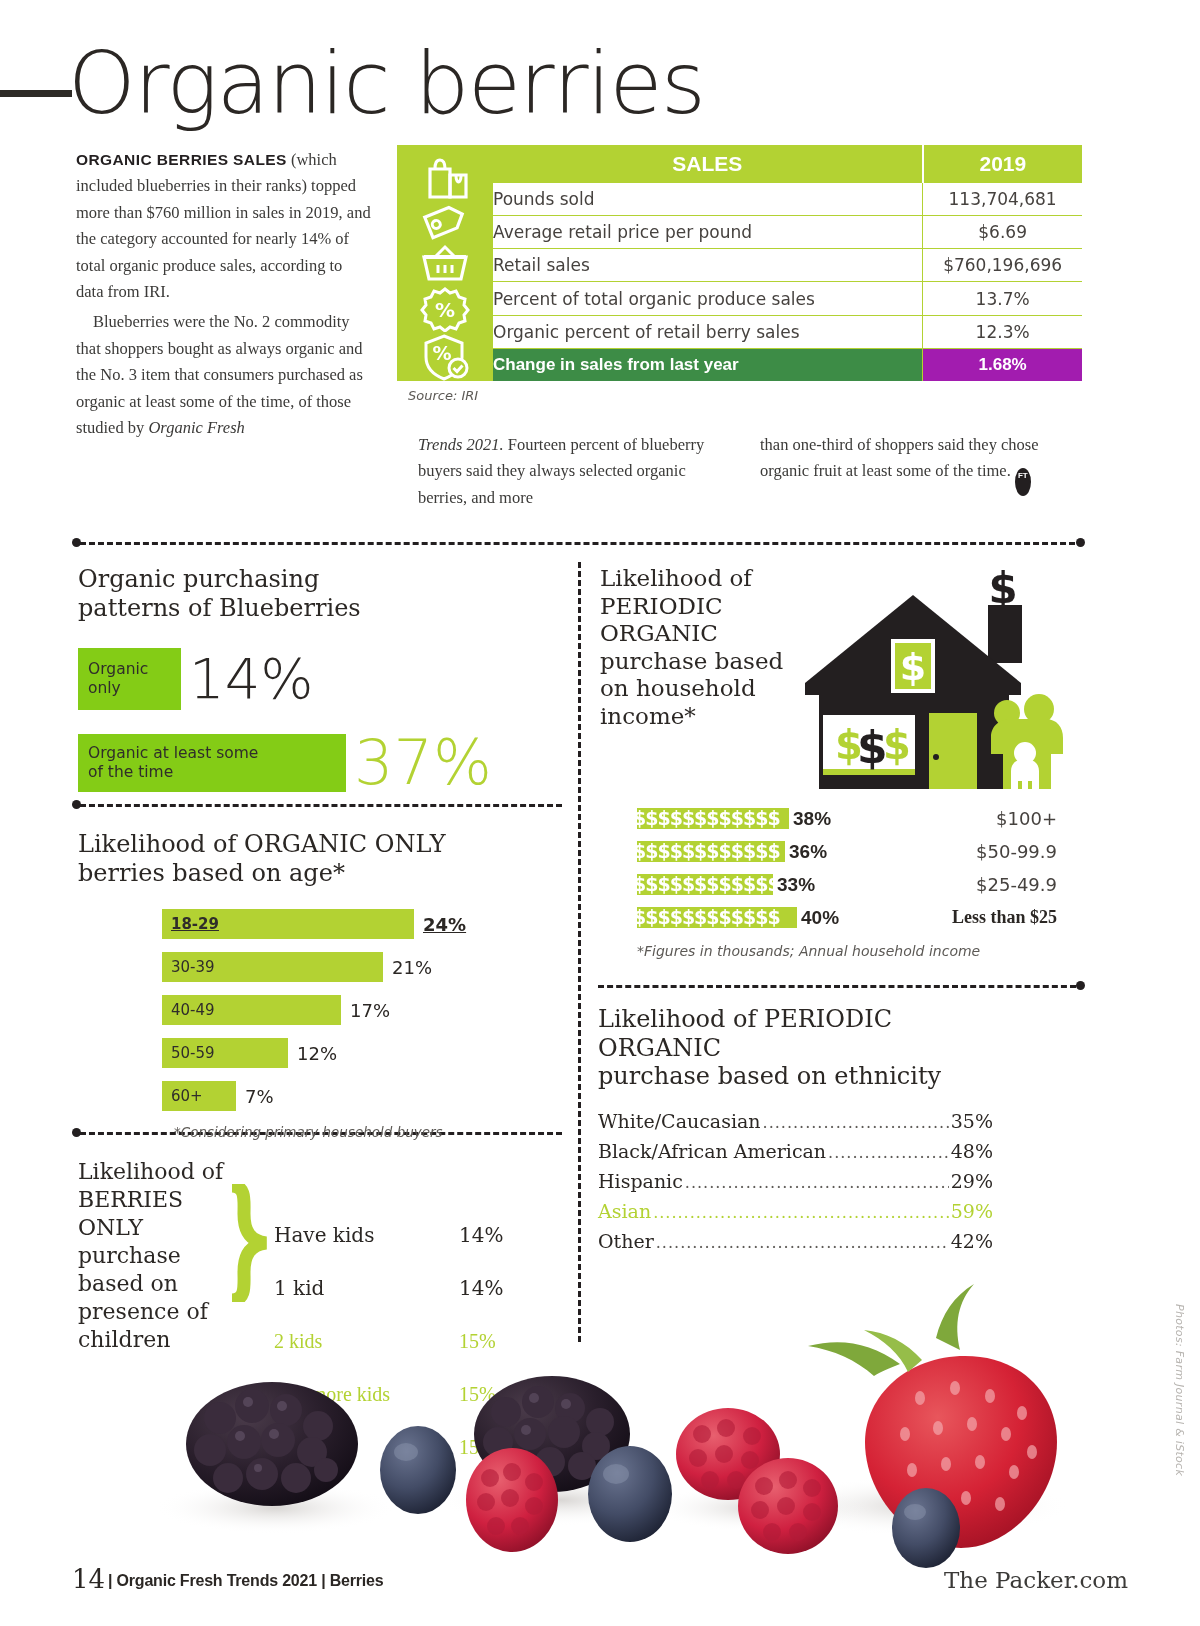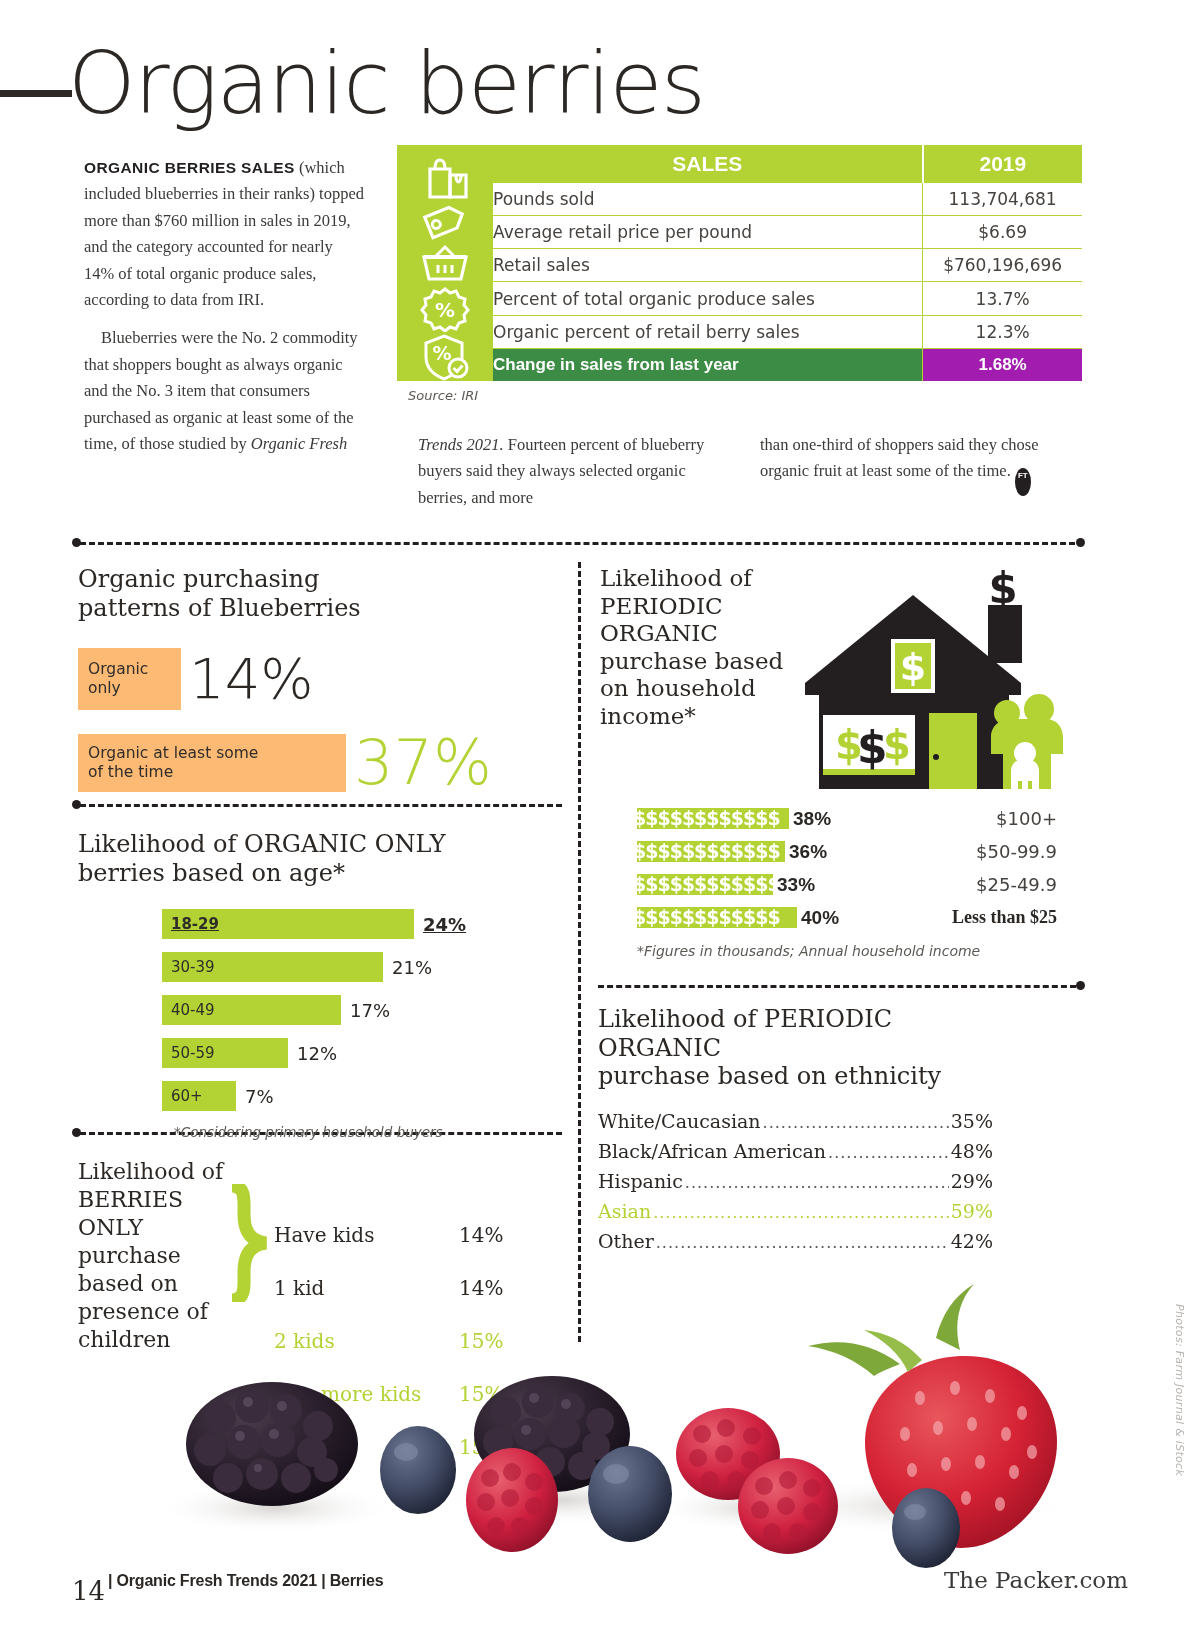--- a/index.html
+++ b/index.html
@@ -14,21 +14,21 @@
   .header-rule{position:absolute;left:0;top:64px;width:72px;height:7px;background:#2d2a26;}
   .header-title{
     position:absolute;left:68px;top:14px;font-family:"DejaVu Sans",sans-serif;
     font-size:86px;font-weight:300;letter-spacing:-1.5px;color:#2b2724;line-height:1;
   }
 
   
   .intro{position:absolute;left:72px;top:143px;width:305px;
     font-family:"Liberation Serif",serif;font-size:16.5px;line-height:26.4px;color:#3b3a38;}
   .intro .lead{font-family:"Liberation Sans",sans-serif;font-weight:700;letter-spacing:.4px;font-size:15.5px;color:#231f20;}
-  .intro p{margin:12px;}
+  .intro p{margin:4px;}
   .intro p+p{text-indent:17px;}
   .intro em{font-style:italic;}
 
   
   .table-wrap{position:absolute;left:397px;top:145px;width:685px;}
   .tbl{width:100%;border-collapse:collapse;}
   .tbl td{padding:0;}
   .icon-col{width:96px;background:#b3d233;vertical-align:top;}
   .icon-stack{display:flex;flex-direction:column;align-items:center;padding-top:8px;gap:1px;}
   .icon-stack svg{display:block;}
@@ -65,21 +65,21 @@
   .dash-h{position:absolute;height:0;border-top:3px dashed #231f20;}
   .dot{position:absolute;width:9px;height:9px;border-radius:50%;background:#231f20;}
   .dash-v{position:absolute;width:0;border-left:3px dashed #231f20;}
 
   
   .h-sec{font-family:"DejaVu Serif",serif;font-size:24px;line-height:28.5px;color:#2b2724;font-weight:400;}
 
   
   .blk-patterns{position:absolute;left:78px;top:565px;width:480px;}
   .bar-row{position:relative;margin-top:18px;display:flex;align-items:center;}
-  .bar-chip{background:#fdba74;display:flex;align-items:center;}
+  .bar-chip{background:#84cc16;display:flex;align-items:center;}
   .chip-txt{font-family:"DejaVu Sans",sans-serif;font-size:15.5px;color:#2f2d2a;line-height:19px;padding:9px 10px;}
   .bignum{font-family:"DejaVu Sans",sans-serif;font-weight:300;font-size:56px;line-height:56px;margin-left:8px;}
   .bignum.dark{color:#2b2724;}
   .bignum.green{color:#b3d233;text-align:right;}
 
   
   .blk-age{position:absolute;left:78px;top:830px;width:480px;}
   .age-rows{margin-top:22px;}
   .age-row{display:flex;align-items:center;margin-bottom:13px;}
   .age-spacer{width:84px;flex:0 0 84px;}
@@ -90,21 +90,21 @@
   .foot-note{font-family:"DejaVu Sans",sans-serif;font-style:italic;font-size:13.5px;color:#5c5955;margin-left:96px;}
 
   
   .blk-kids{position:absolute;left:78px;top:1158px;width:500px;}
   .kids-flex{display:flex;align-items:flex-start;}
   .kids-title{width:150px;flex:0 0 150px;font-family:"DejaVu Serif",serif;font-size:22px;line-height:28px;color:#2b2724;}
   .brace{flex:0 0 46px;width:46px;height:118px;margin-top:26px;}
   .kids-list{margin-top:38px;flex:1;}
   .kids-row{display:flex;font-family:"DejaVu Serif",serif;font-size:20px;line-height:27px;color:#2b2724;margin-top:26px;}
   .kids-row .k-name{width:185px;}
-  .kids-row.green{color:#b3d233;}
+  .kids-row.green{color:#b3d233;font-family:Liberation Serif, serif;}
 
   
   .blk-income{position:absolute;left:600px;top:565px;width:500px;}
   .inc-title{font-family:"DejaVu Serif",serif;font-size:23px;line-height:27.5px;color:#2b2724;width:185px;}
   .house{position:absolute;left:205px;top:0px;}
   .inc-rows{position:absolute;left:37px;top:242px;width:460px;}
   .inc-row{display:flex;align-items:center;margin-bottom:10px;height:23px;}
   .money-bar{height:21px;background:#b3d233;overflow:hidden;position:relative;
     color:#ffffff;font-family:"DejaVu Sans",sans-serif;font-weight:700;font-size:19px;
     line-height:21px;letter-spacing:-1px;white-space:nowrap;text-indent:-4px;}
@@ -126,21 +126,21 @@
   .eth-row.green,.eth-row.green .eth-lead{color:#b3d233;}
 
   
   .photo{position:absolute;left:60px;bottom:58px;width:1045px;height:330px;overflow:hidden;}
 
   .credit{position:absolute;right:14px;bottom:150px;writing-mode:vertical-rl;
     font-family:"DejaVu Sans",sans-serif;font-style:italic;font-size:11px;color:#b7b4b0;letter-spacing:.3px;}
 
   
   .footer{position:absolute;left:0;bottom:28px;width:1200px;height:34px;}
-  .pg{position:absolute;left:72px;top:12px;font-family:"DejaVu Serif",serif;font-size:26px;color:#2b2724;}
+  .pg{position:absolute;left:72px;top:0;font-family:"DejaVu Serif",serif;font-size:26px;color:#2b2724;}
   .fmeta{position:absolute;left:108px;top:8px;font-family:"Liberation Sans",sans-serif;
     font-weight:700;font-size:16px;color:#2b2724;letter-spacing:-.2px;}
   .fsite{position:absolute;right:72px;top:3px;font-family:"DejaVu Serif",serif;font-size:23px;color:#3b3a38;}
 </style>
 </head>
 <body>
 
 <div class="page">
 
   <div class="header">

